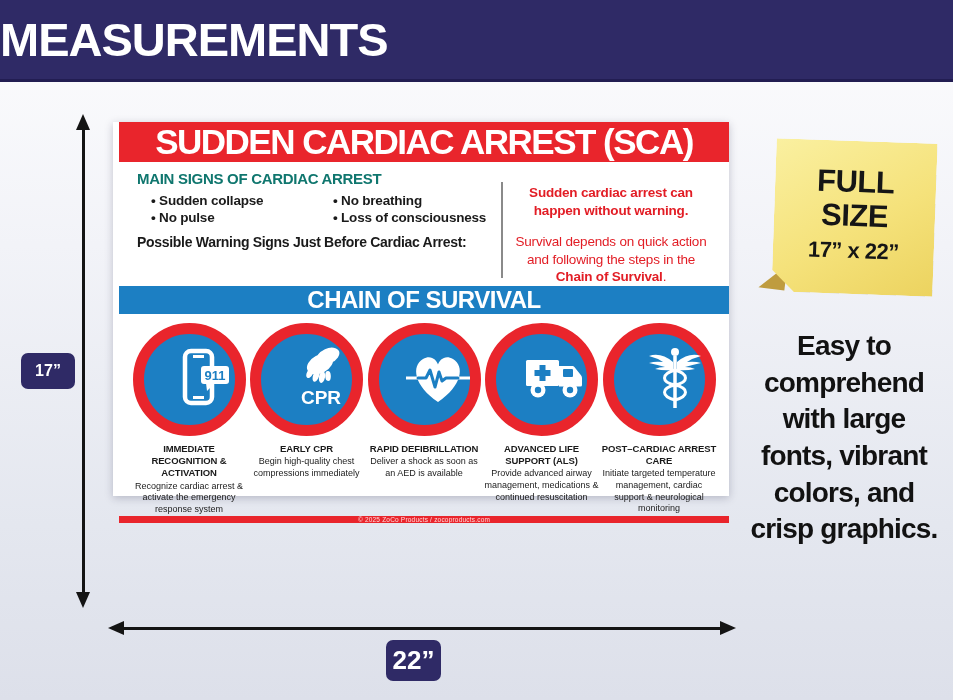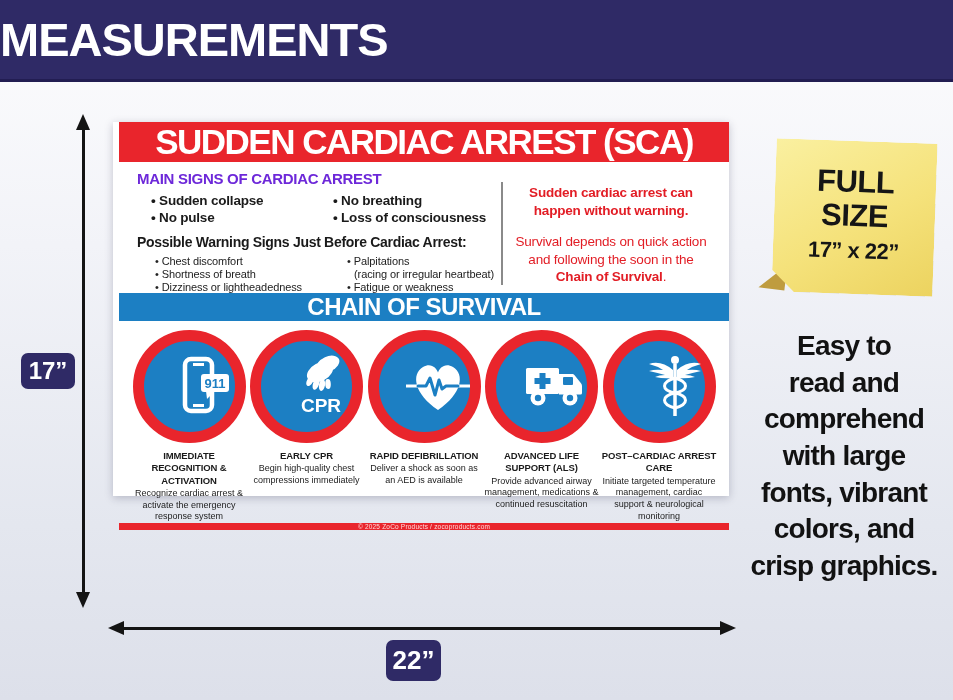--- a/index.html
+++ b/index.html
@@ -29,21 +29,21 @@
     display:flex; flex-direction:column;padding-left:6px;
   }
   .poster-header {
     height:62px; background:#e9252c; display:flex; align-items:center; justify-content:center;
   }
   .poster-header .title {
     color:#fff; font-size:35px; font-weight:800; letter-spacing:-1.5px; white-space:nowrap;
   }
   .poster-content { display:flex; height:146px; padding:8px 14px 0 18px; }
   .signs-col { width:362px; }
-  .signs-heading { font-size:15px; font-weight:800; color:#6d28d9; letter-spacing:-.3px; }
+  .signs-heading { font-size:15px; font-weight:800; color:#0f766e; letter-spacing:-.3px; }
   .bullet-grid {
     display:grid; grid-template-columns:178px 1fr; column-gap:4px; row-gap:2px;
     margin:6px 0 0 14px;
   }
   .b-item { font-size:13.5px; font-weight:700; color:#1a1a1a; letter-spacing:-.2px; }
   .b-item::before { content:"• "; }
   .warning-heading { font-size:14px; font-weight:800; color:#1a1a1a; margin-top:9px; letter-spacing:-.3px; }
   .warn-grid {
     display:grid; grid-template-columns:190px 1fr; column-gap:2px; row-gap:1px;
     margin:5px 0 0 18px;
@@ -98,21 +98,21 @@
   .h-arrow .head-left, .h-arrow .head-right {
     position:absolute; top:-6px; width:0; height:0;
     border-top:7.5px solid transparent; border-bottom:7.5px solid transparent;
   }
   .h-arrow .head-left { left:-14px; border-right:16px solid #141414; }
   .h-arrow .head-right { right:-14px; border-left:16px solid #141414; }
   .dim-badge {
     position:absolute; background:#2f2a66; color:#fff; font-weight:800;
     display:flex; align-items:center; justify-content:center; border-radius:7px;
   }
-  .badge-h { left:21px; top:353px; width:54px; height:36px; font-size:24px; }
+  .badge-h { left:21px; top:353px; width:54px; height:36px; font-size:16px; }
   .badge-w { left:386px; top:640px; width:55px; height:41px; font-size:26px; }
   
   .sticky {
     position:absolute; left:774px; top:141px; width:161px; height:153px;
     background:linear-gradient(150deg,#faf0a0 0%,#f5e27b 55%,#ecd35f 100%);
     transform:rotate(2deg);
     box-shadow:3px 5px 9px rgba(60,55,20,.25);
     clip-path:polygon(0 0,100% 0,100% 100%,14% 100%,0 86%);
     display:flex; flex-direction:column; align-items:center; justify-content:center;
     padding-bottom:6px;
@@ -149,33 +149,25 @@
     <div class="poster-content">
       <div class="signs-col">
         <div class="signs-heading">MAIN SIGNS OF CARDIAC ARREST</div>
         <div class="bullet-grid">
           <div class="b-item">Sudden collapse</div>
           <div class="b-item">No breathing</div>
           <div class="b-item">No pulse</div>
           <div class="b-item">Loss of consciousness</div>
         </div>
         <div class="warning-heading">Possible Warning Signs Just Before Cardiac Arrest:</div>
-        <div class="warn-grid">
-          <div class="w-item">Chest discomfort</div>
-          <div class="w-item">Palpitations</div>
-          <div class="w-item">Shortness of breath</div>
-          <div class="w-item no-bullet">(racing or irregular heartbeat)</div>
-          <div class="w-item">Dizziness or lightheadedness</div>
-          <div class="w-item">Fatigue or weakness</div>
-        </div>
       </div>
       <div class="divider"></div>
       <div class="callout-col">
         <div class="callout-1">Sudden cardiac arrest can happen without warning.</div>
-        <div class="callout-2"><span>Survival depends on quick action and following the soon in the </span><b>Chain of Survival</b><span>.</span></div>
+        <div class="callout-2"><span>Survival depends on quick action and following the steps in the </span><b>Chain of Survival</b><span>.</span></div>
       </div>
     </div>
 
     <div class="chain-banner">
       <div class="label">CHAIN OF SURVIVAL</div>
     </div>
 
     <div class="chain-row">
 
       <div class="chain-step">
@@ -279,21 +271,20 @@
 
   <div class="sticky-fold"></div>
   <div class="sticky">
     <div class="big">FULL</div>
     <div class="big">SIZE</div>
     <div class="dim">17” x 22”</div>
   </div>
 
   <div class="caption">
     <div>Easy to</div>
-    <div>read and</div>
     <div>comprehend</div>
     <div>with large</div>
     <div>fonts, vibrant</div>
     <div>colors, and</div>
     <div>crisp graphics.</div>
   </div>
 
 </div>
 
 </body></html>

